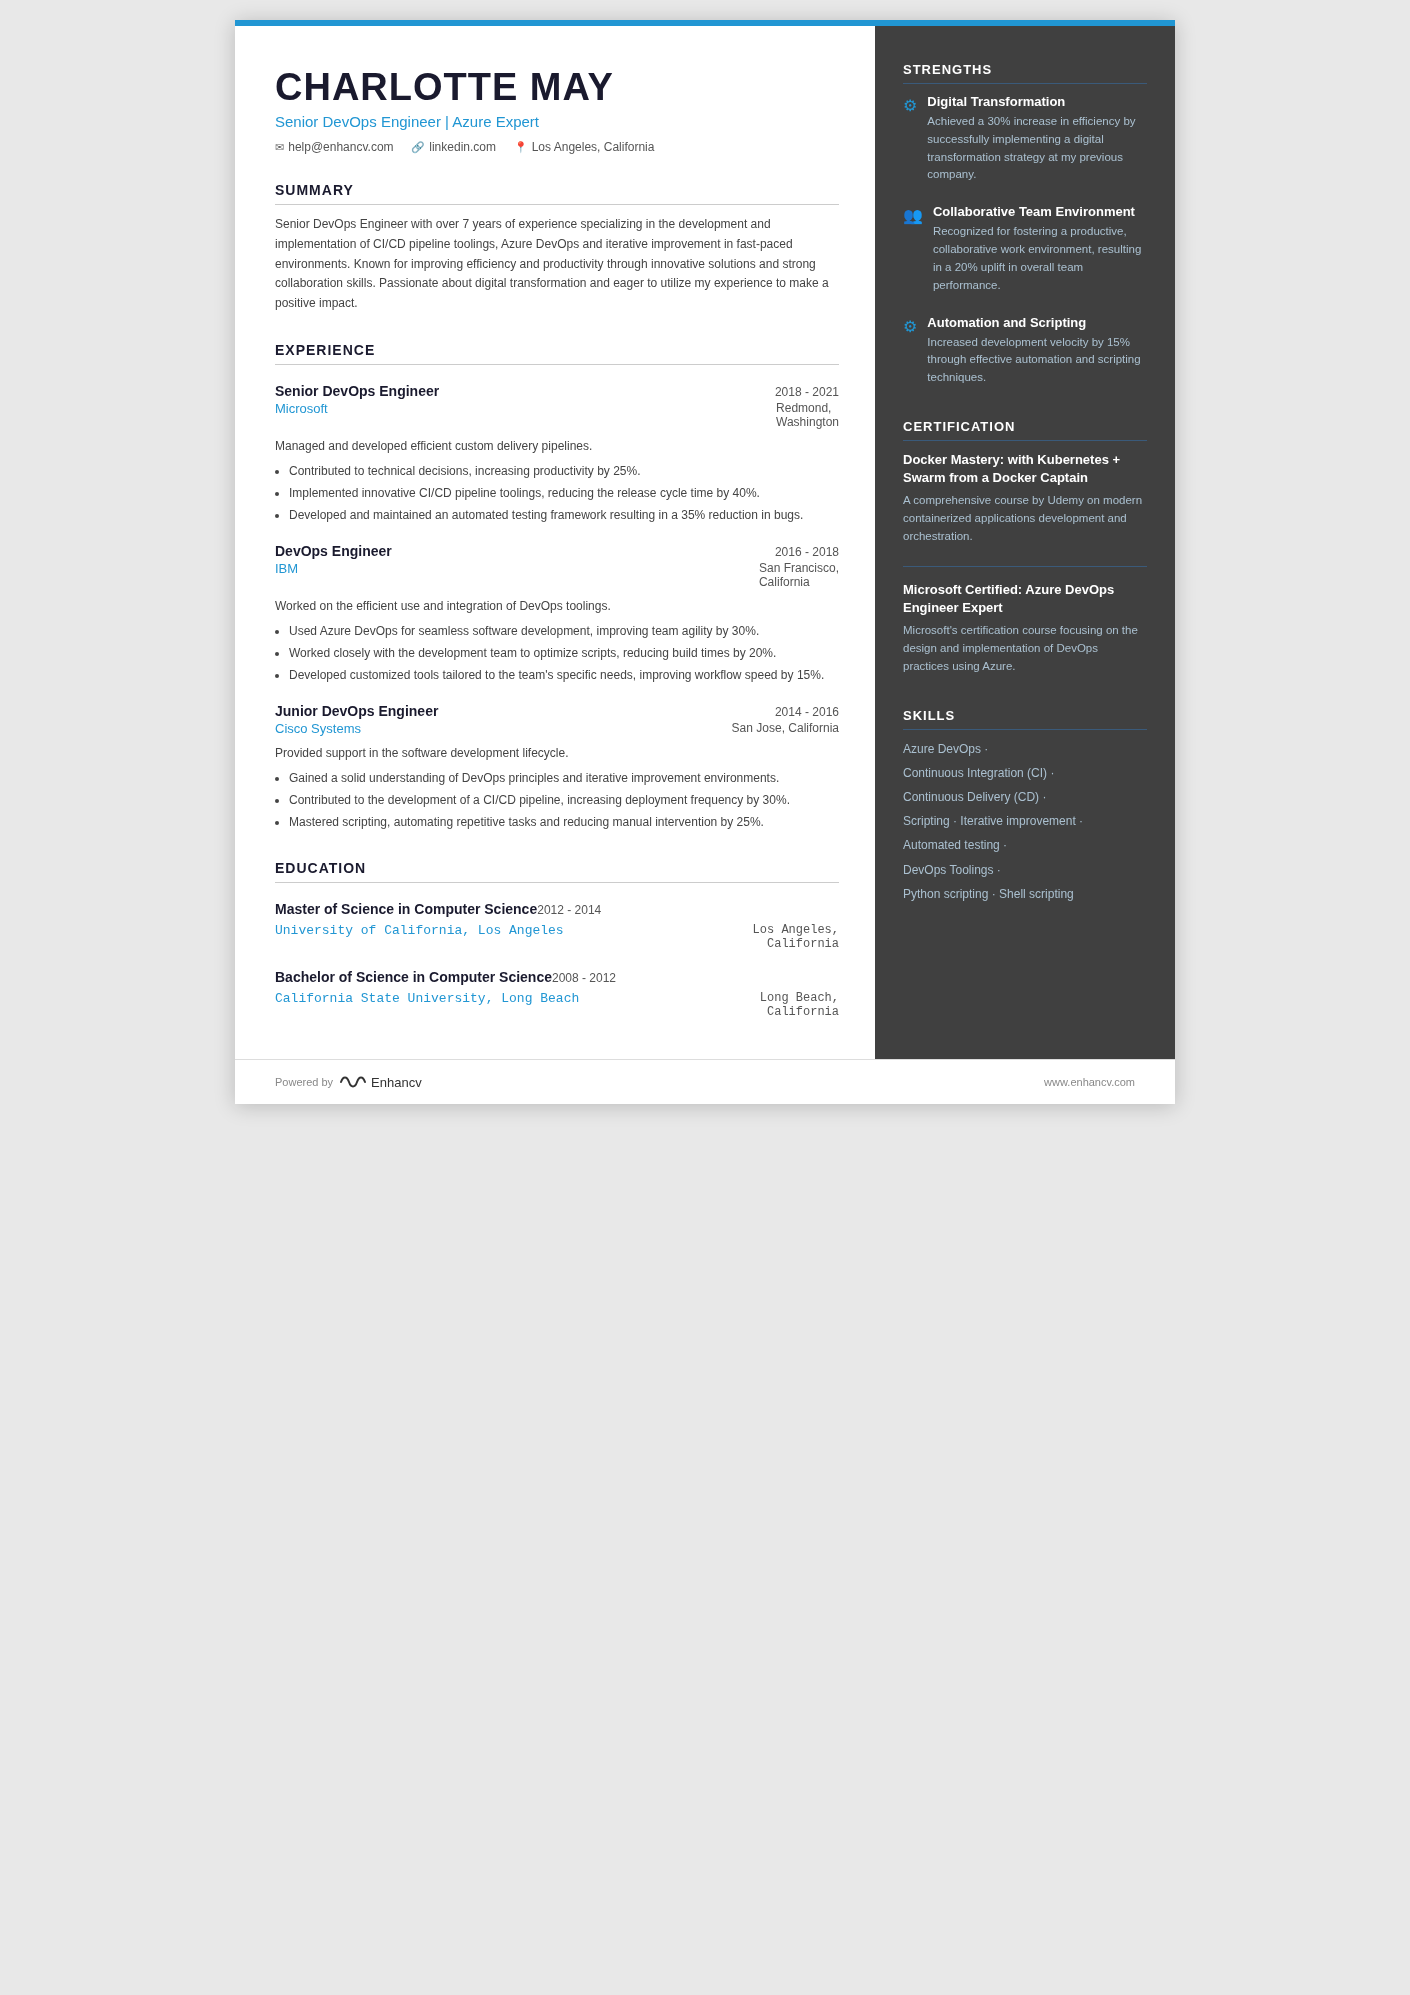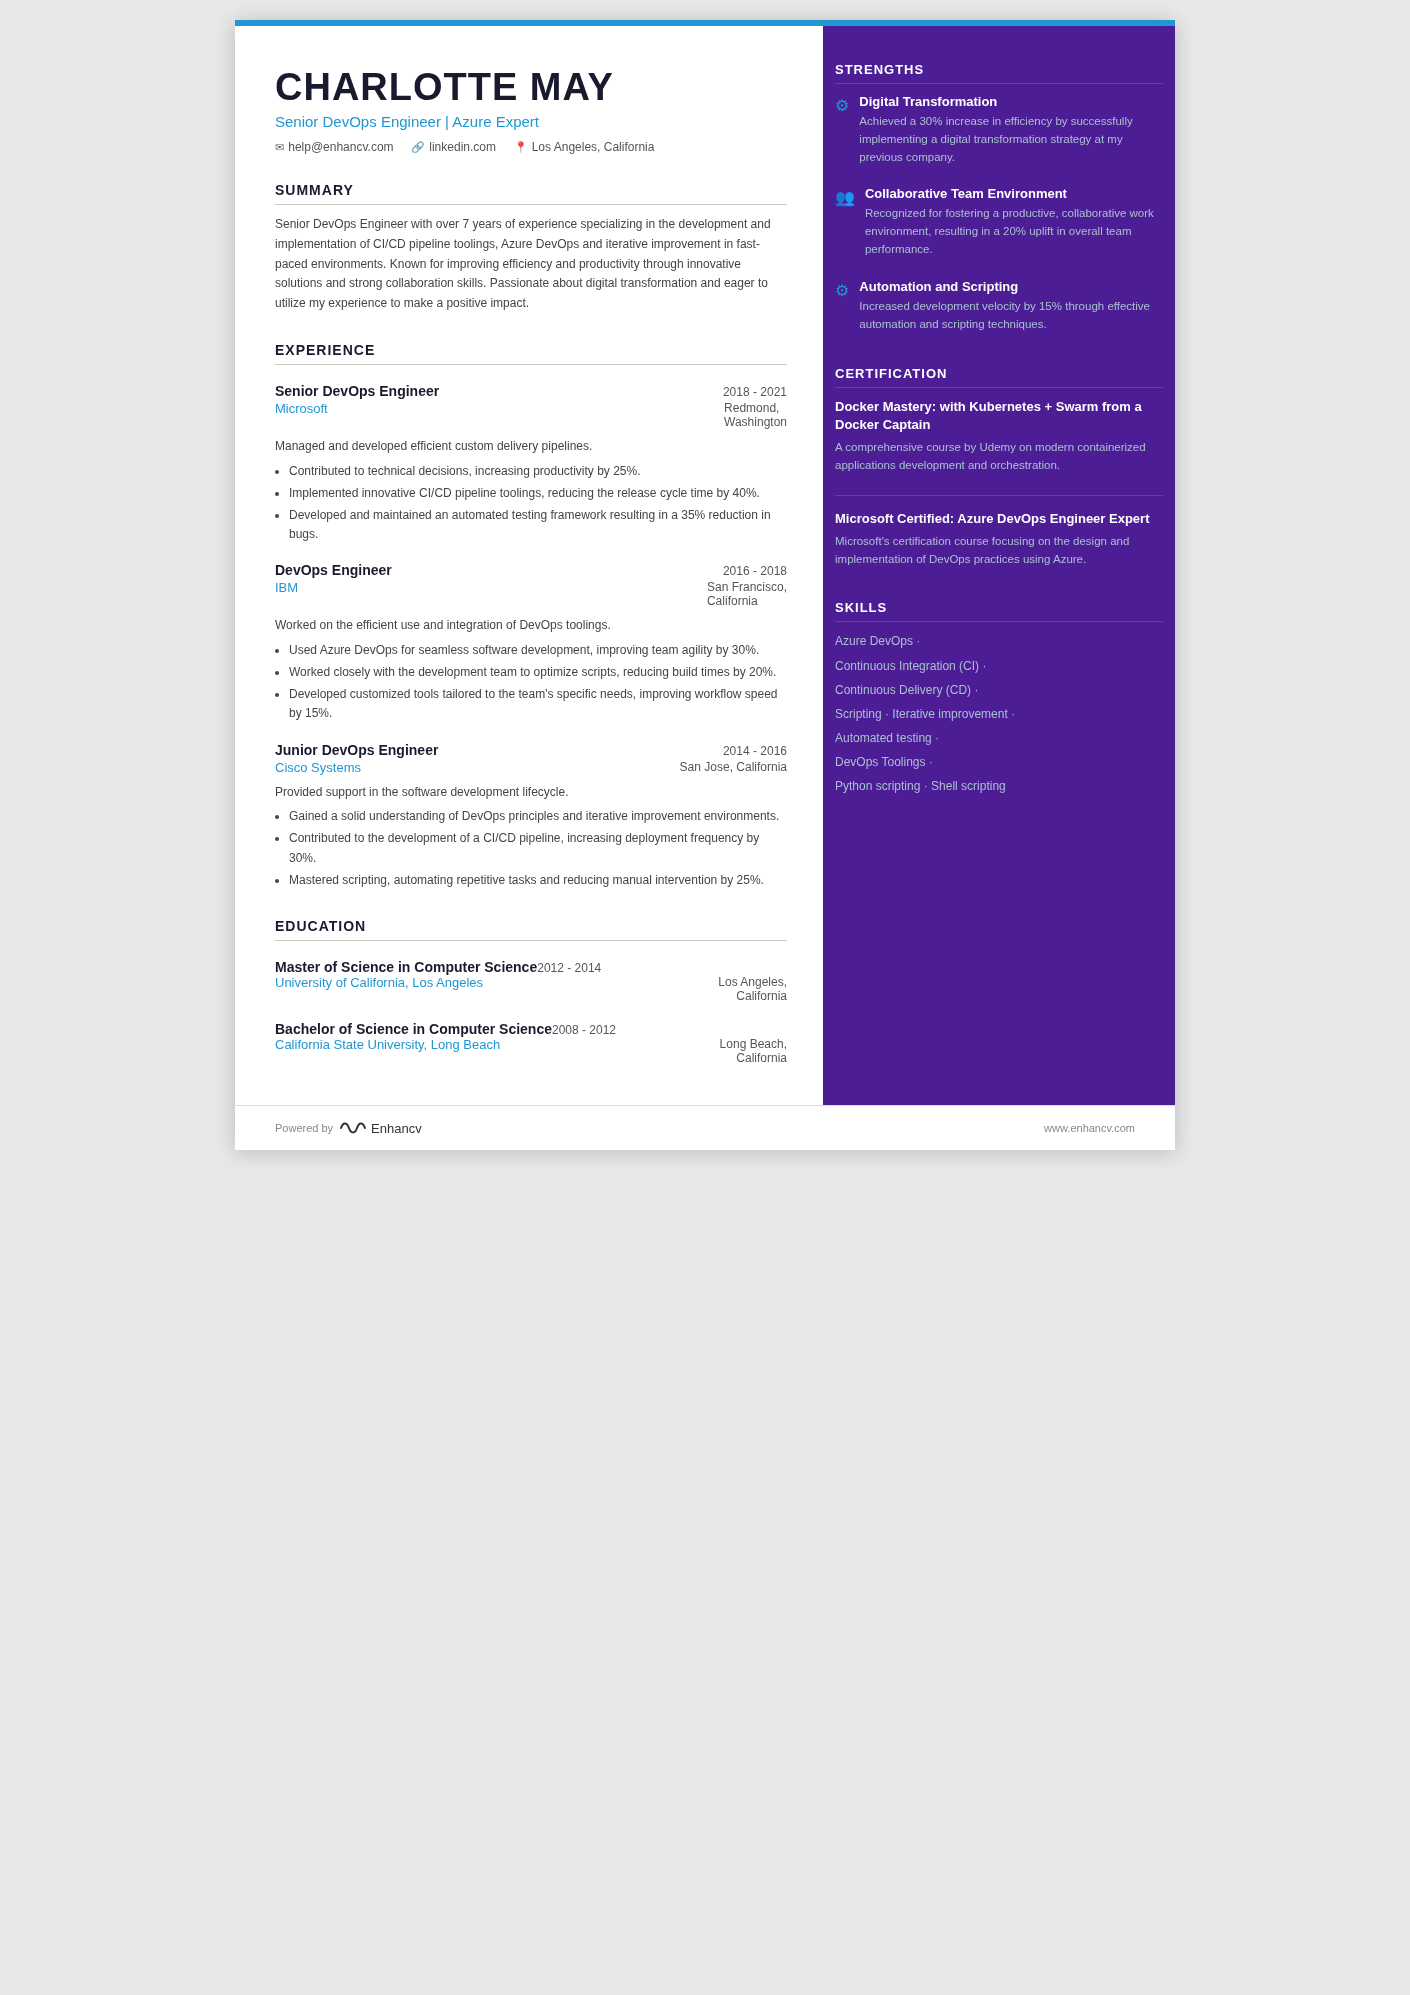--- a/index.html
+++ b/index.html
@@ -147,21 +147,22 @@
       font-weight: 700;
       color: #1a1a2e;
     }
     .edu-dates {
       font-size: 12px;
       color: #555;
     }
     .edu-school-row {
       display: flex;
       justify-content: space-between;
-      margin-top: 0;
+      margin-top: 6px;
+      font-family: Liberation Mono, monospace;
     }
     .edu-school {
       font-size: 13px;
       color: #2196d3;
     }
     .edu-location {
       font-size: 12px;
       color: #555;
       text-align: right;
     }
@@ -183,23 +184,23 @@
     }
     .enhancv-logo {
       display: flex;
       align-items: center;
       gap: 4px;
       font-size: 13px;
       color: #333;
     }
     
     .right-col {
-      width: 352px;
-      background: #4c1d95;
-      padding: 36px 12px;
+      width: 300px;
+      background: #404040;
+      padding: 36px 28px;
       color: white;
     }
     .right-section {
       margin-bottom: 32px;
     }
     .right-section-title {
       font-size: 13px;
       font-weight: 700;
       text-transform: uppercase;
       letter-spacing: 1px;

